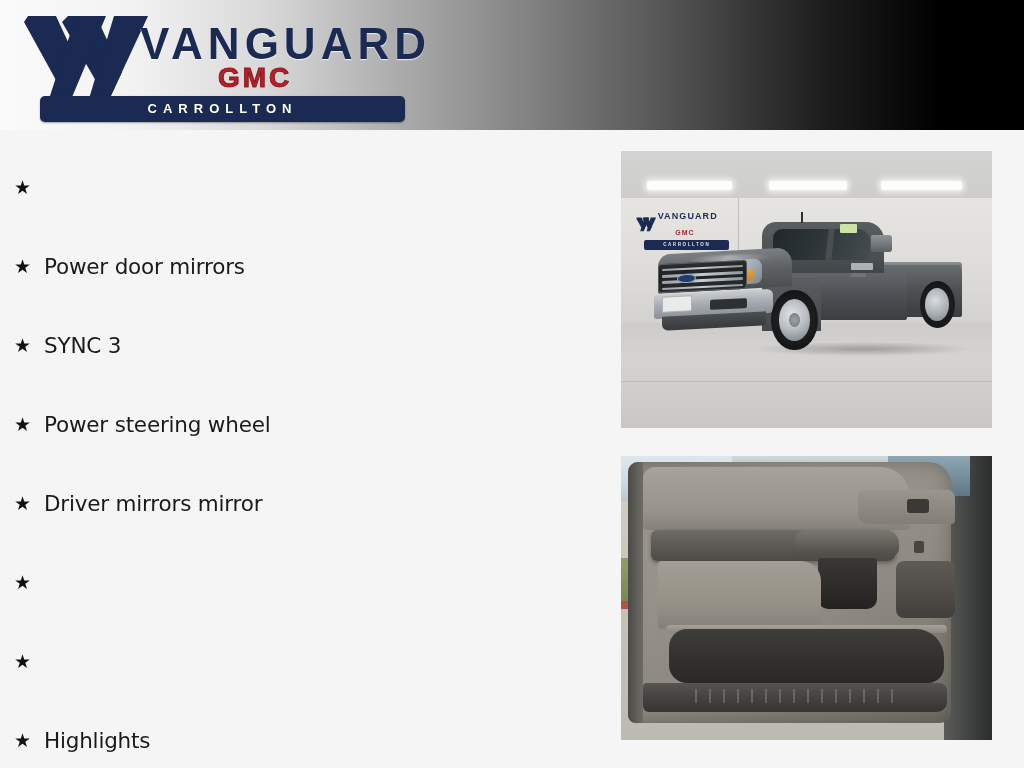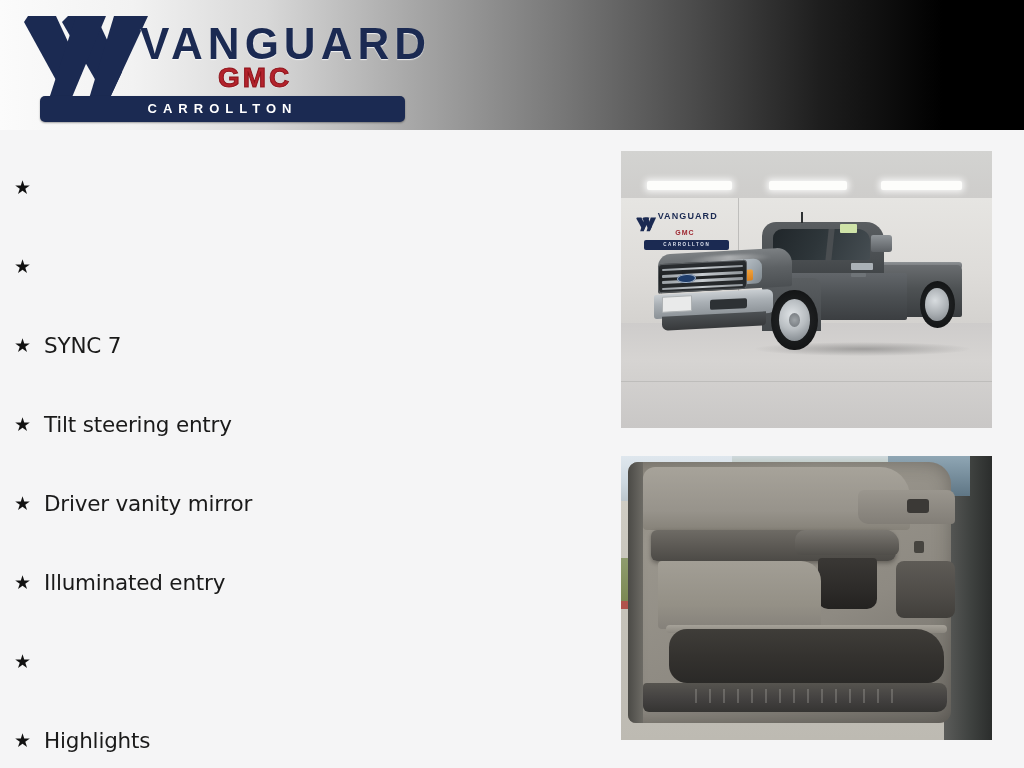--- a/index.html
+++ b/index.html
@@ -517,40 +517,40 @@
   </div>
 
   <div class="feature-list">
 
     <div class="feature-item">
       <span class="feature-star">★</span>
     </div>
 
     <div class="feature-item">
       <span class="feature-star">★</span>
-    </div>
-
-    <div class="feature-item">
-      <span class="feature-star">★</span>
-      <span class="feature-label">SYNC 7</span>
-    </div>
-
-    <div class="feature-item">
-      <span class="feature-star">★</span>
-      <span class="feature-label">Tilt steering entry</span>
-    </div>
-
-    <div class="feature-item">
-      <span class="feature-star">★</span>
-      <span class="feature-label">Driver vanity mirror</span>
-    </div>
-
-    <div class="feature-item">
-      <span class="feature-star">★</span>
-      <span class="feature-label">Illuminated entry</span>
+      <span class="feature-label">Power door mirrors</span>
+    </div>
+
+    <div class="feature-item">
+      <span class="feature-star">★</span>
+      <span class="feature-label">SYNC 3</span>
+    </div>
+
+    <div class="feature-item">
+      <span class="feature-star">★</span>
+      <span class="feature-label">Power steering wheel</span>
+    </div>
+
+    <div class="feature-item">
+      <span class="feature-star">★</span>
+      <span class="feature-label">Driver mirrors mirror</span>
+    </div>
+
+    <div class="feature-item">
+      <span class="feature-star">★</span>
     </div>
 
     <div class="feature-item">
       <span class="feature-star">★</span>
     </div>
 
     <div class="feature-item">
       <span class="feature-star">★</span>
       <span class="feature-label">Highlights</span>
     </div>

